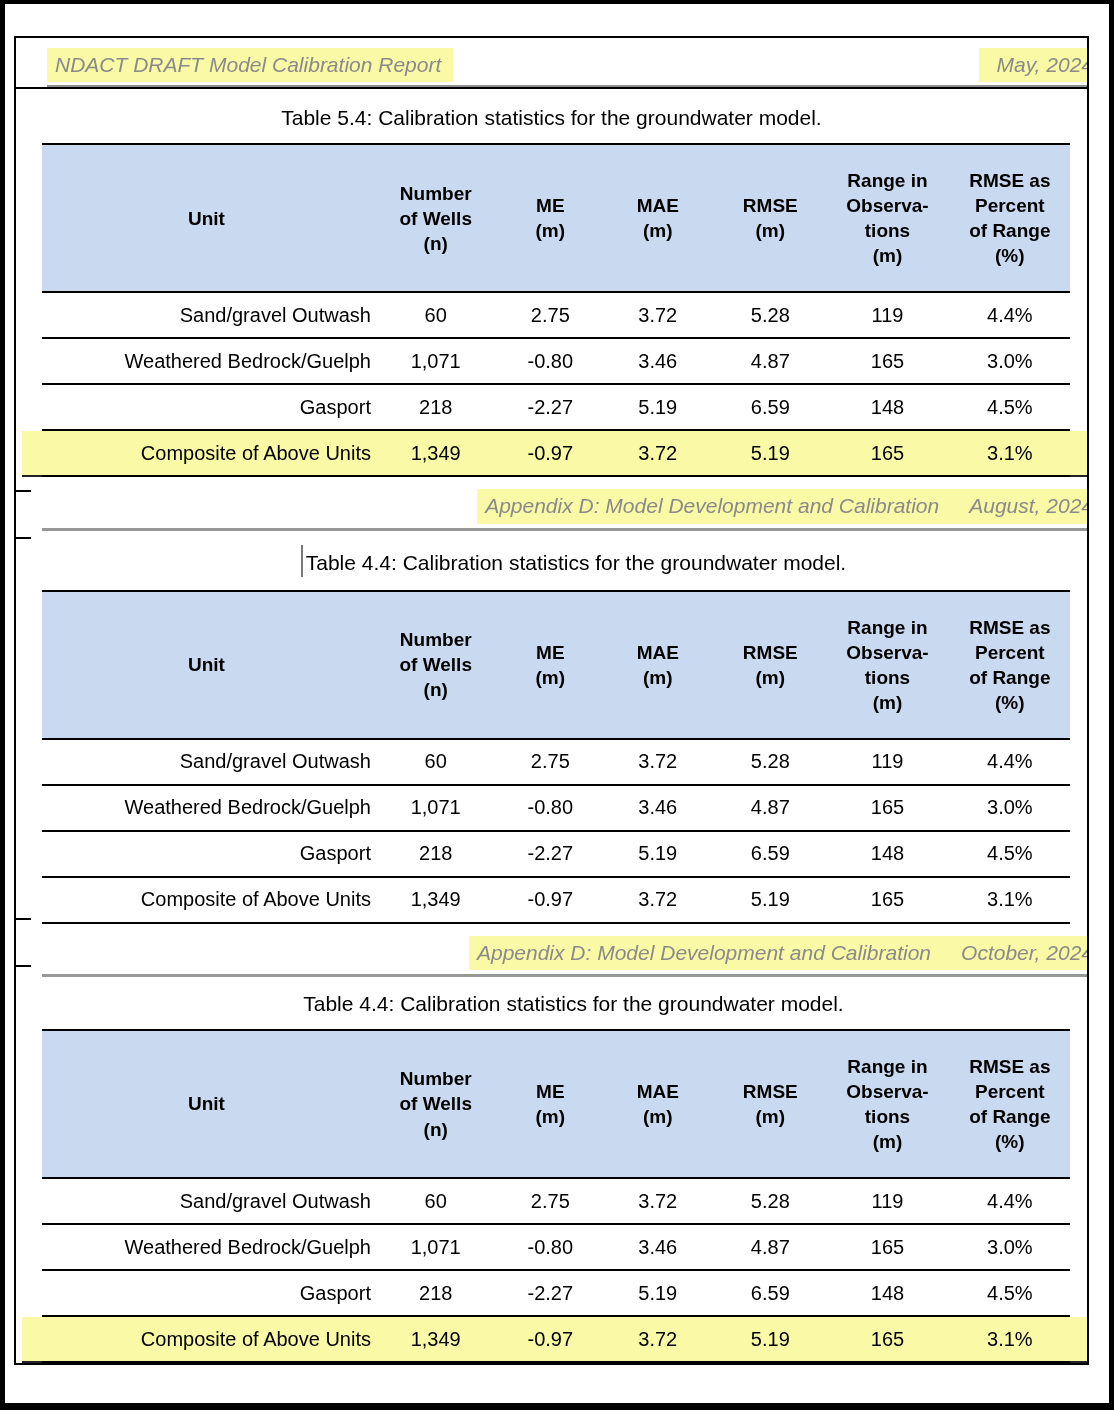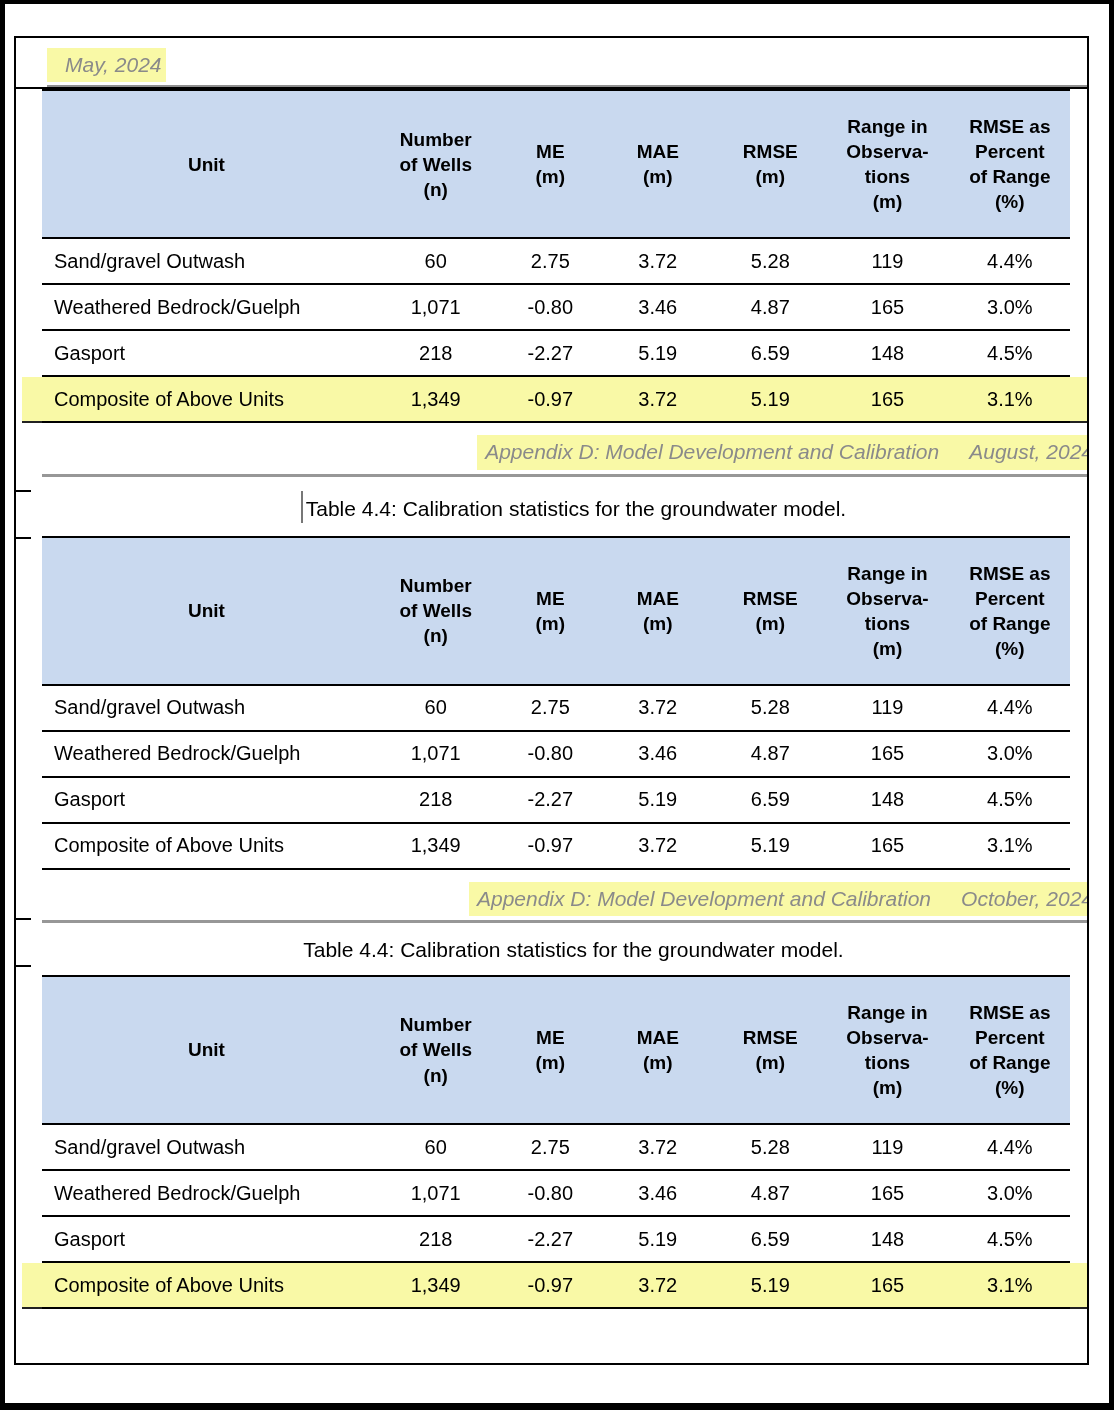--- a/index.html
+++ b/index.html
@@ -55,43 +55,45 @@
   .gw-table{border-collapse:collapse;width:100%;position:relative;z-index:1;table-layout:fixed;}
   .gw-table th{
     background:var(--hdr);border-top:2px solid #000;border-bottom:2px solid #000;
     font-size:19px;font-weight:bold;white-space:pre-line;height:146px;
     vertical-align:middle;text-align:center;line-height:1.32;padding:0;
   }
   .gw-table td{
     height:44px;border-bottom:2px solid #000;font-size:20px;
     text-align:center;vertical-align:middle;padding:0;
   }
-  .gw-table td.unit{text-align:left;padding-left:12px;}
+  .gw-table td.unit{text-align:right;padding-left:12px;}
   .gw-table tr.highlight td{background:var(--hl);}
   .side-band{
     position:absolute;left:-20px;right:-20px;bottom:0;height:46px;
     background:var(--hl);border-bottom:2px solid #222;box-sizing:border-box;z-index:0;
   }
   
   .tick{position:absolute;left:0;width:15px;height:2px;background:#000;}
   .tick.t1{top:452px;} .tick.t2{top:499px;} .tick.t3{top:880px;} .tick.t4{top:927px;}
 </style>
 </head>
 <body>
 
 <div class="outer-frame"></div>
 
 <div class="page-inner">
 
   <div class="band1">
     <div class="band1-row">
+      <span class="hl-title">NDACT DRAFT Model Calibration Report</span>
       <span class="hl-date">May, 2024</span>
     </div>
   </div>
 
+  <div class="caption">Table 5.4: Calibration statistics for the groundwater model.</div>
   <div class="table-wrap">
     <div class="side-band"></div>
     <table class="gw-table">
       <colgroup>
         <col style="width:32%">
           <col style="width:12.6%">
           <col style="width:9.7%">
         <col style="width:11.2%">
           <col style="width:10.7%">
           <col style="width:12.1%">

